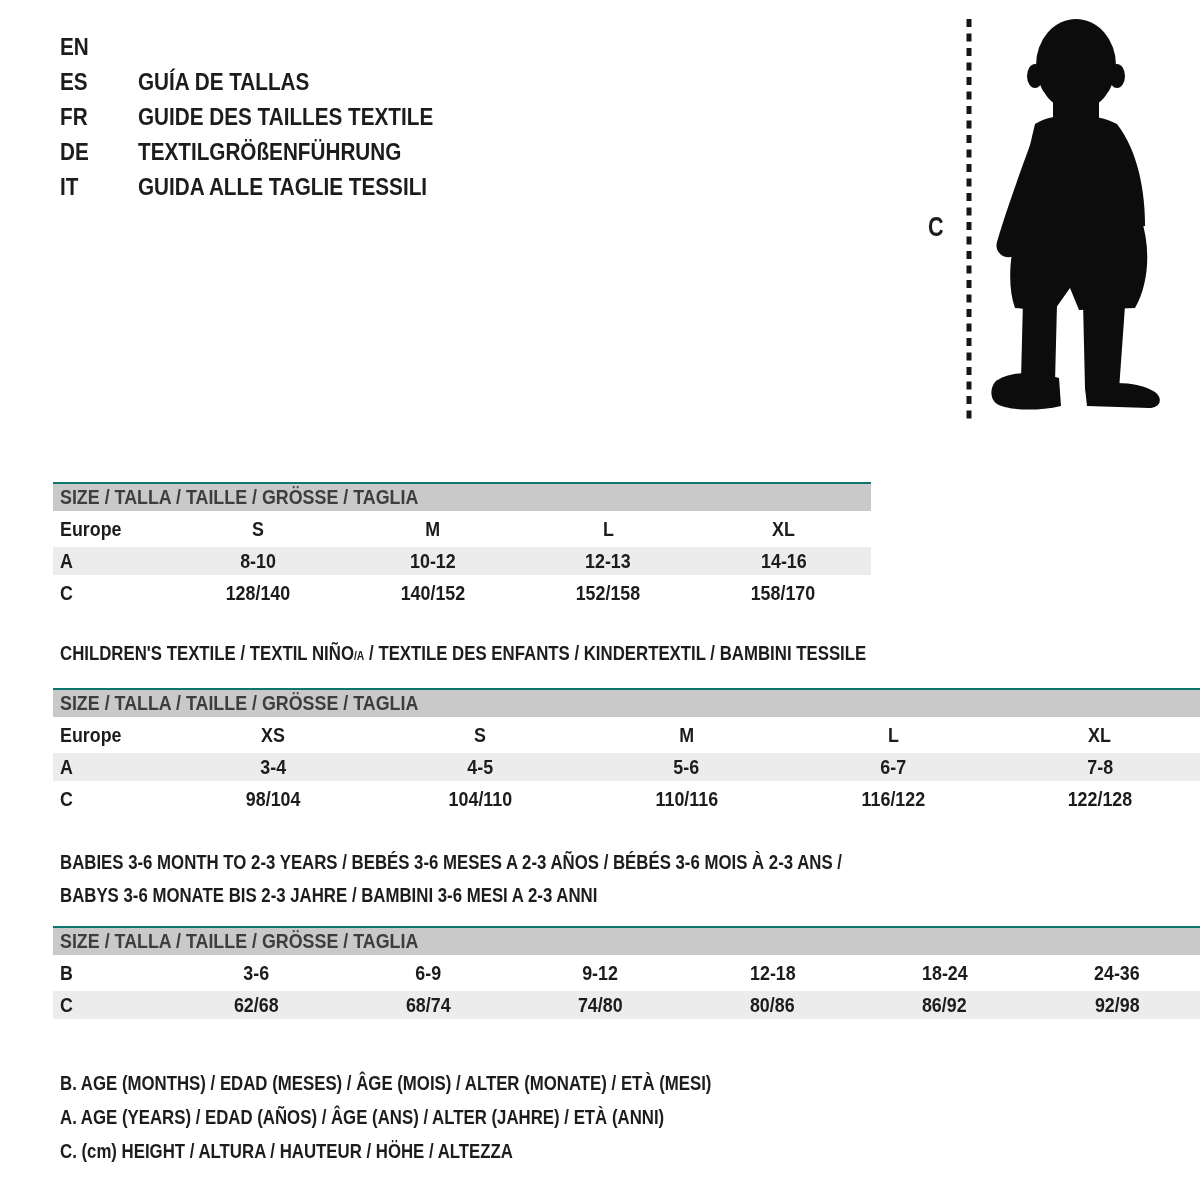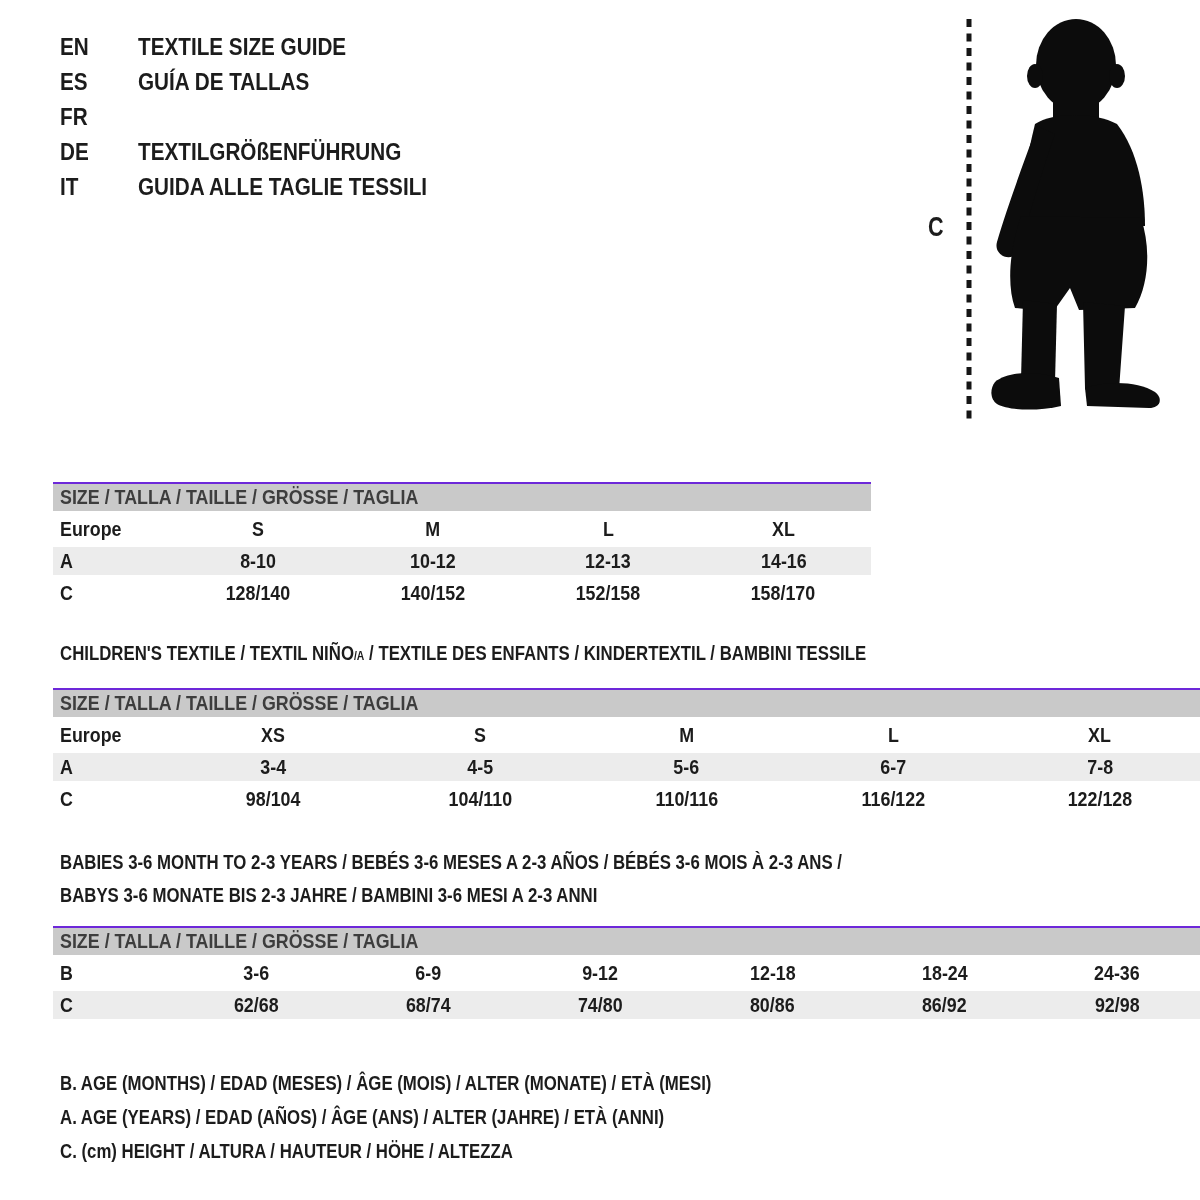--- a/index.html
+++ b/index.html
@@ -23,21 +23,21 @@
   .dash-line { position:absolute; left:944px; top:19px; }
   .baby-svg  { position:absolute; left:963px; top:16px; }
 
   
   .sec-heading { position:absolute; left:40px; font-size:21px; font-weight:bold; line-height:33px; }
   .sub-small { font-size:13px; }
 
   
   .table-wrap { position:absolute; left:33px; }
   .size-bar {
-    height:29px; background:#c9c9c9; border-top:2px solid #6d28d9;
+    height:29px; background:#c9c9c9; border-top:2px solid #0f766e;
     line-height:26px; padding-left:7px; box-sizing:border-box;
     font-size:21px; font-weight:bold; color:#3d3d3d;
   }
   .size-table { display:table; width:100%; table-layout:fixed; border-collapse:separate; border-spacing:0 4px; }
   .trow  { display:table-row; }
   .trow.shaded > div { background:#ececec; }
   .tlabel { display:table-cell; width:110px; height:28px; vertical-align:middle; padding-left:7px; font-size:21px; font-weight:bold; }
   .tcell  { display:table-cell; height:28px; vertical-align:middle; text-align:center; font-size:21px; font-weight:bold; }
 
   
@@ -45,28 +45,28 @@
   .legend-line { height:34px; line-height:34px; }
 </style>
 </head>
 <body>
 
 <div class="page">
 
   <div class="langs">
     <div class="lang-row">
       <div class="lang-code"><span class="sx90">EN</span></div>
-      <div><span class="sx90">TEXTILE SIZE GUIDE</span></div>
     </div>
     <div class="lang-row">
       <div class="lang-code"><span class="sx90">ES</span></div>
       <div><span class="sx90">GUÍA DE TALLAS</span></div>
     </div>
     <div class="lang-row">
       <div class="lang-code"><span class="sx90">FR</span></div>
+      <div><span class="sx90">GUIDE DES TAILLES TEXTILE</span></div>
     </div>
     <div class="lang-row">
       <div class="lang-code"><span class="sx90">DE</span></div>
       <div><span class="sx90">TEXTILGRÖßENFÜHRUNG</span></div>
     </div>
     <div class="lang-row">
       <div class="lang-code"><span class="sx90">IT</span></div>
       <div><span class="sx90">GUIDA ALLE TAGLIE TESSILI</span></div>
     </div>
   </div>

